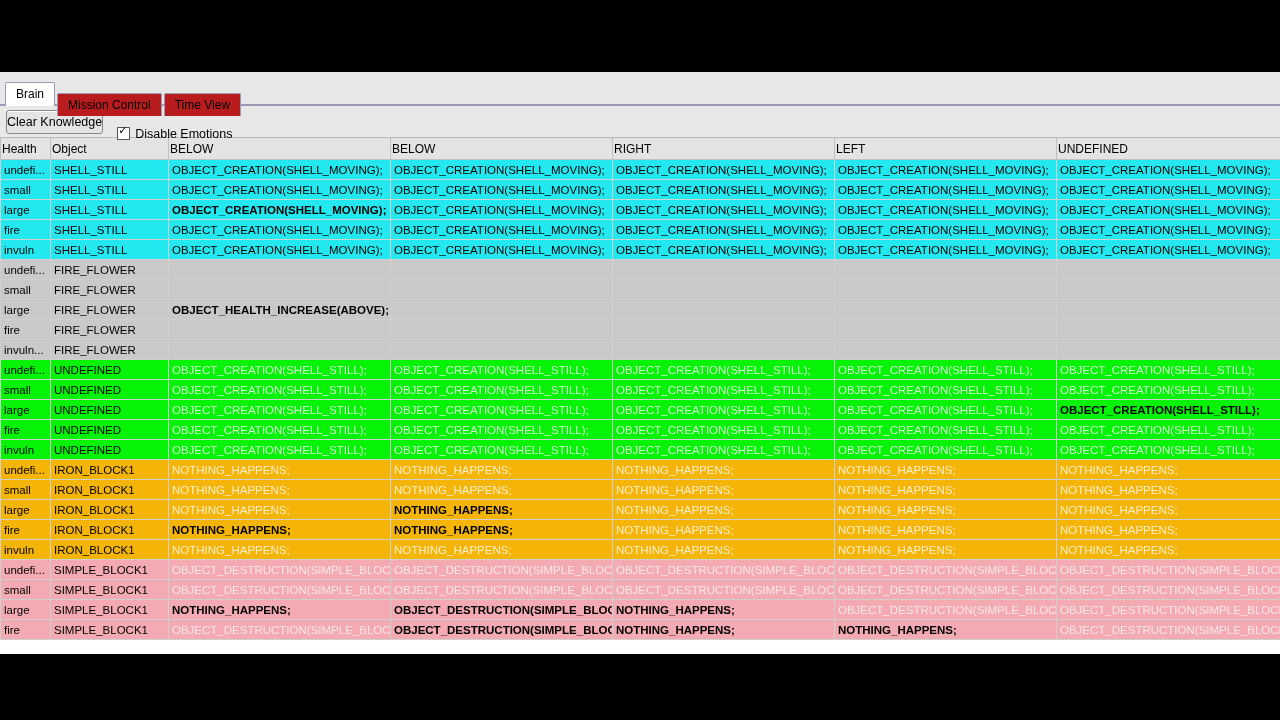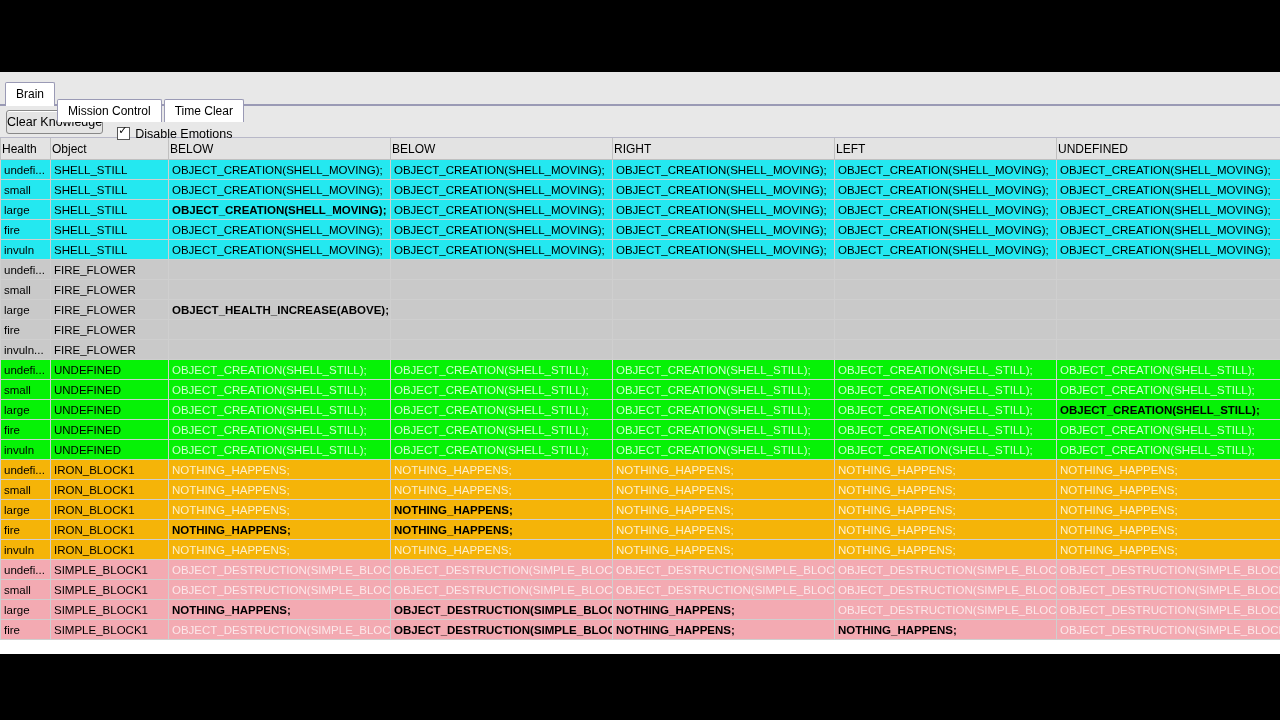--- a/index.html
+++ b/index.html
@@ -31,25 +31,25 @@
     align-items: flex-end;
     padding-left: 5px;
     box-sizing: border-box;
   }
   .tab {
     font-size: 12px;
     color: #000;
     padding: 4px 10px 4px 10px;
     border: 1px solid #9a9ab5;
     border-bottom: none;
-    background: #ffffff;
+    background: #b91c1c;
     margin-right: 2px;
     line-height: 14px;
     position: relative;
-    top: 18px;
+    top: 12px;
     border-radius: 2px 2px 0 0;
   }
   .tab.selected {
     background: #ffffff;
     top: 2px;
     padding-bottom: 5px;
   }
   
   .toolbar {
     height: 32px;
@@ -146,21 +146,21 @@
 <div id="app">
 
   <div class="tabbar">
     <div class="tab selected">
       <span>Brain</span>
     </div>
     <div class="tab">
       <span>Mission Control</span>
     </div>
     <div class="tab">
-      <span>Time Clear</span>
+      <span>Time View</span>
     </div>
   </div>
 
   <div class="toolbar">
     <button class="btn">Clear Knowledge</button>
     <label class="chk-wrap">
       <span class="chk"></span>
       <span>Disable Emotions</span>
     </label>
   </div>

